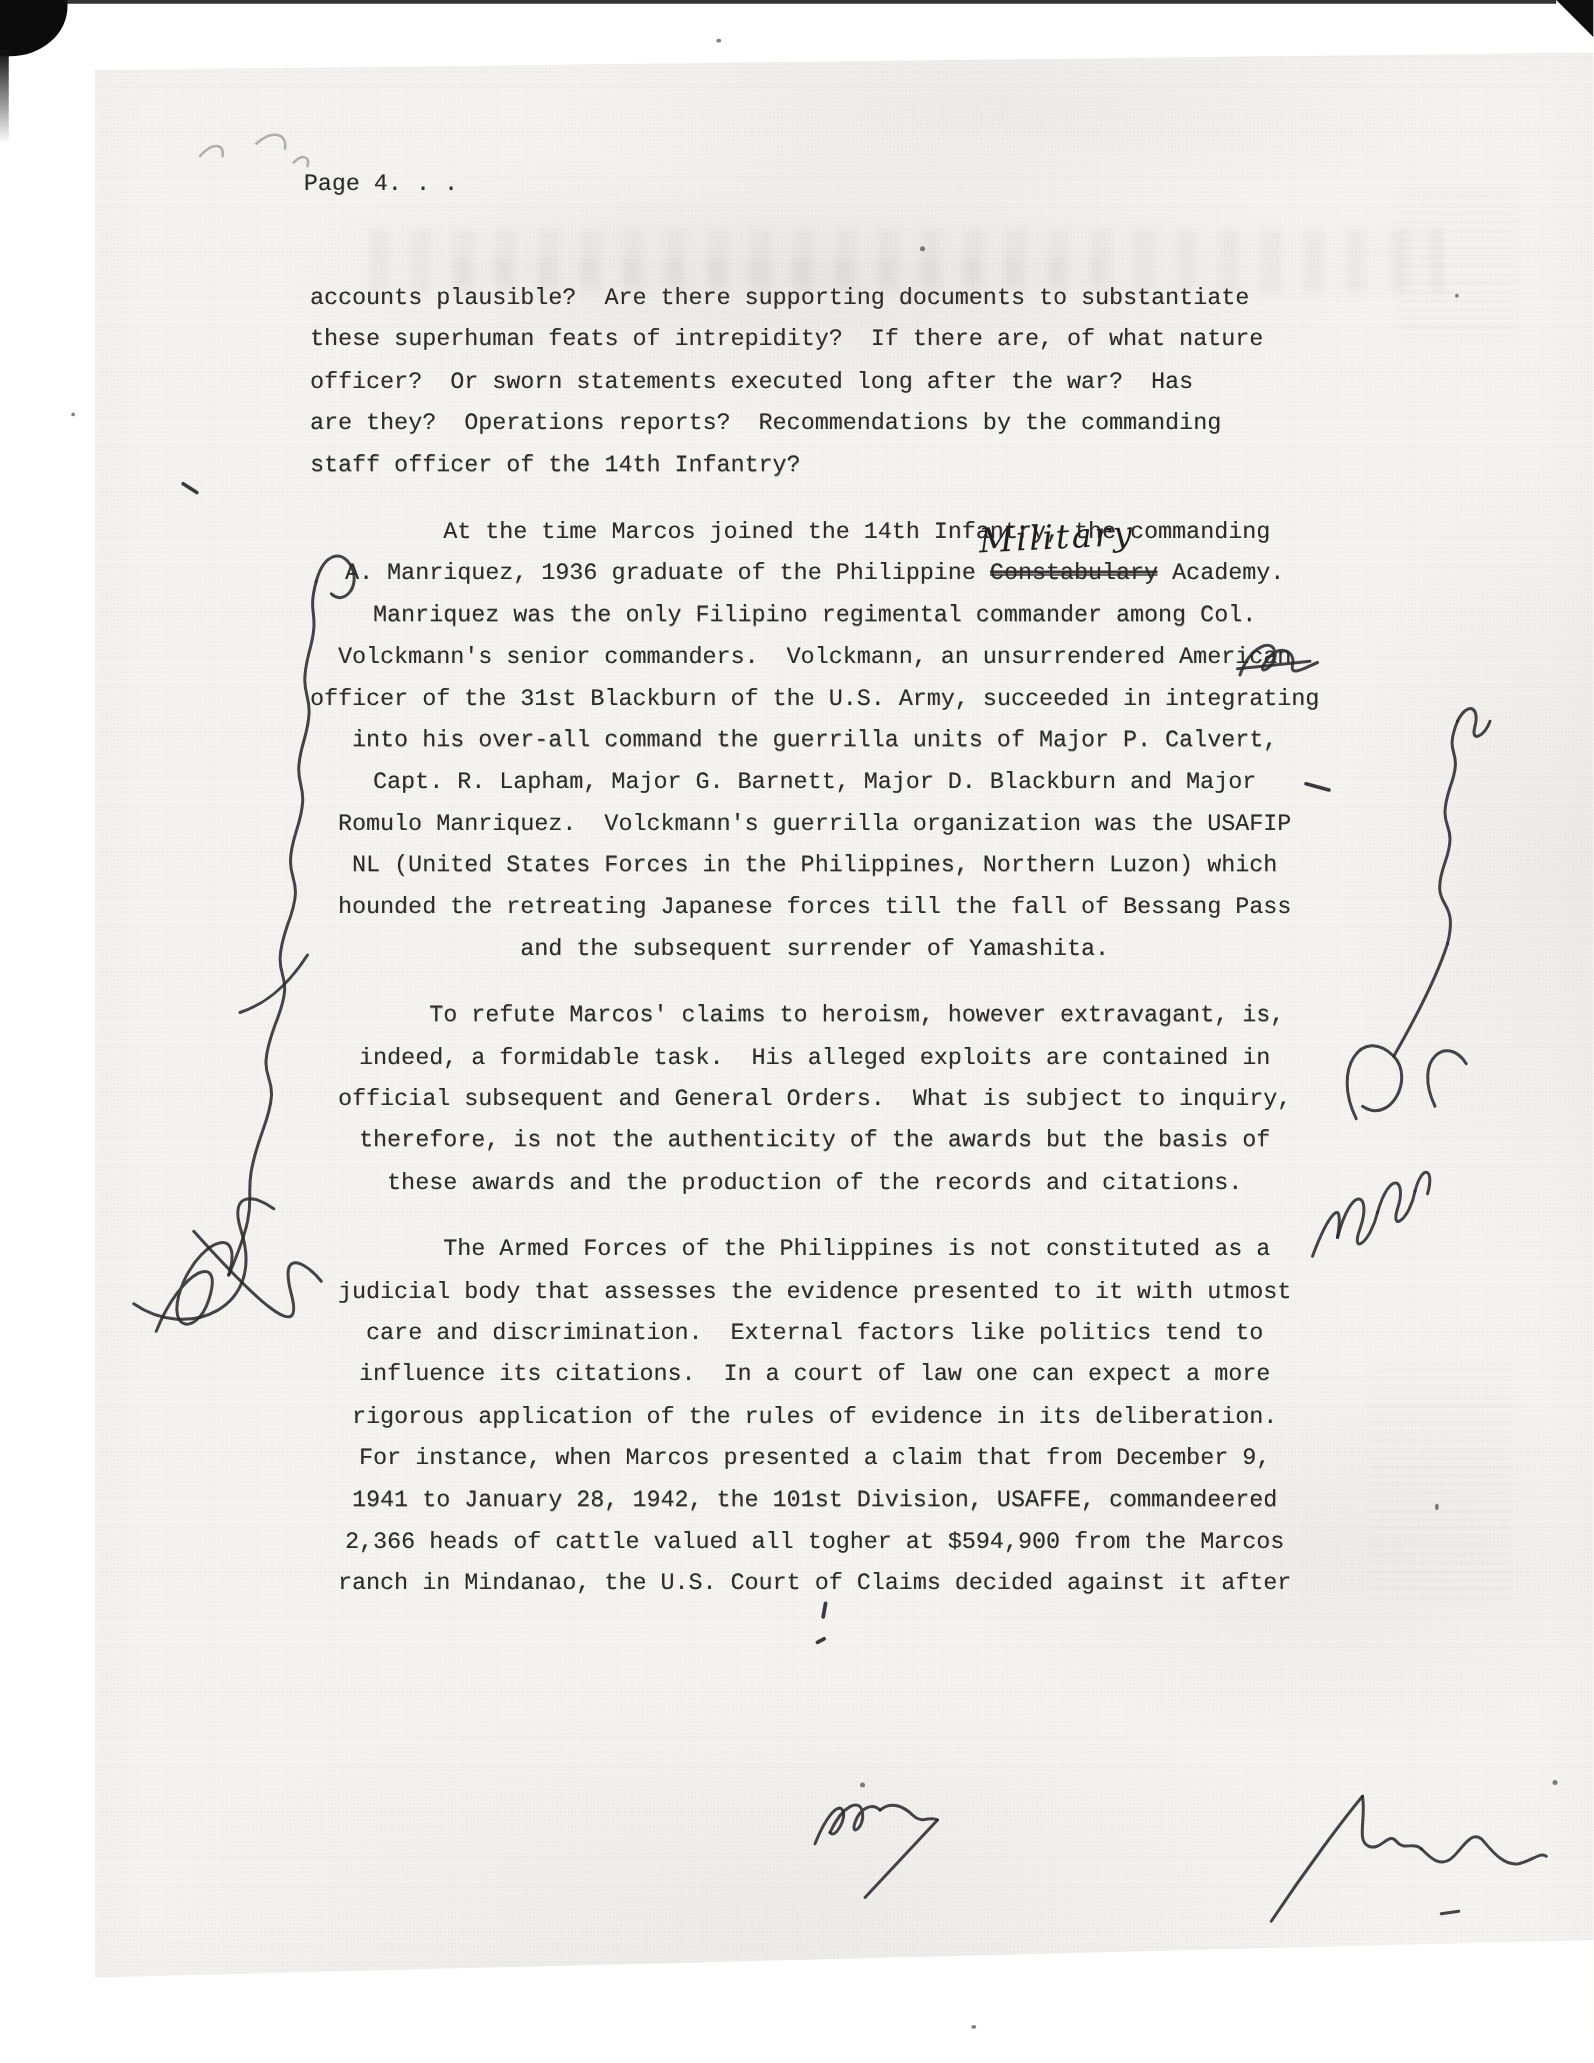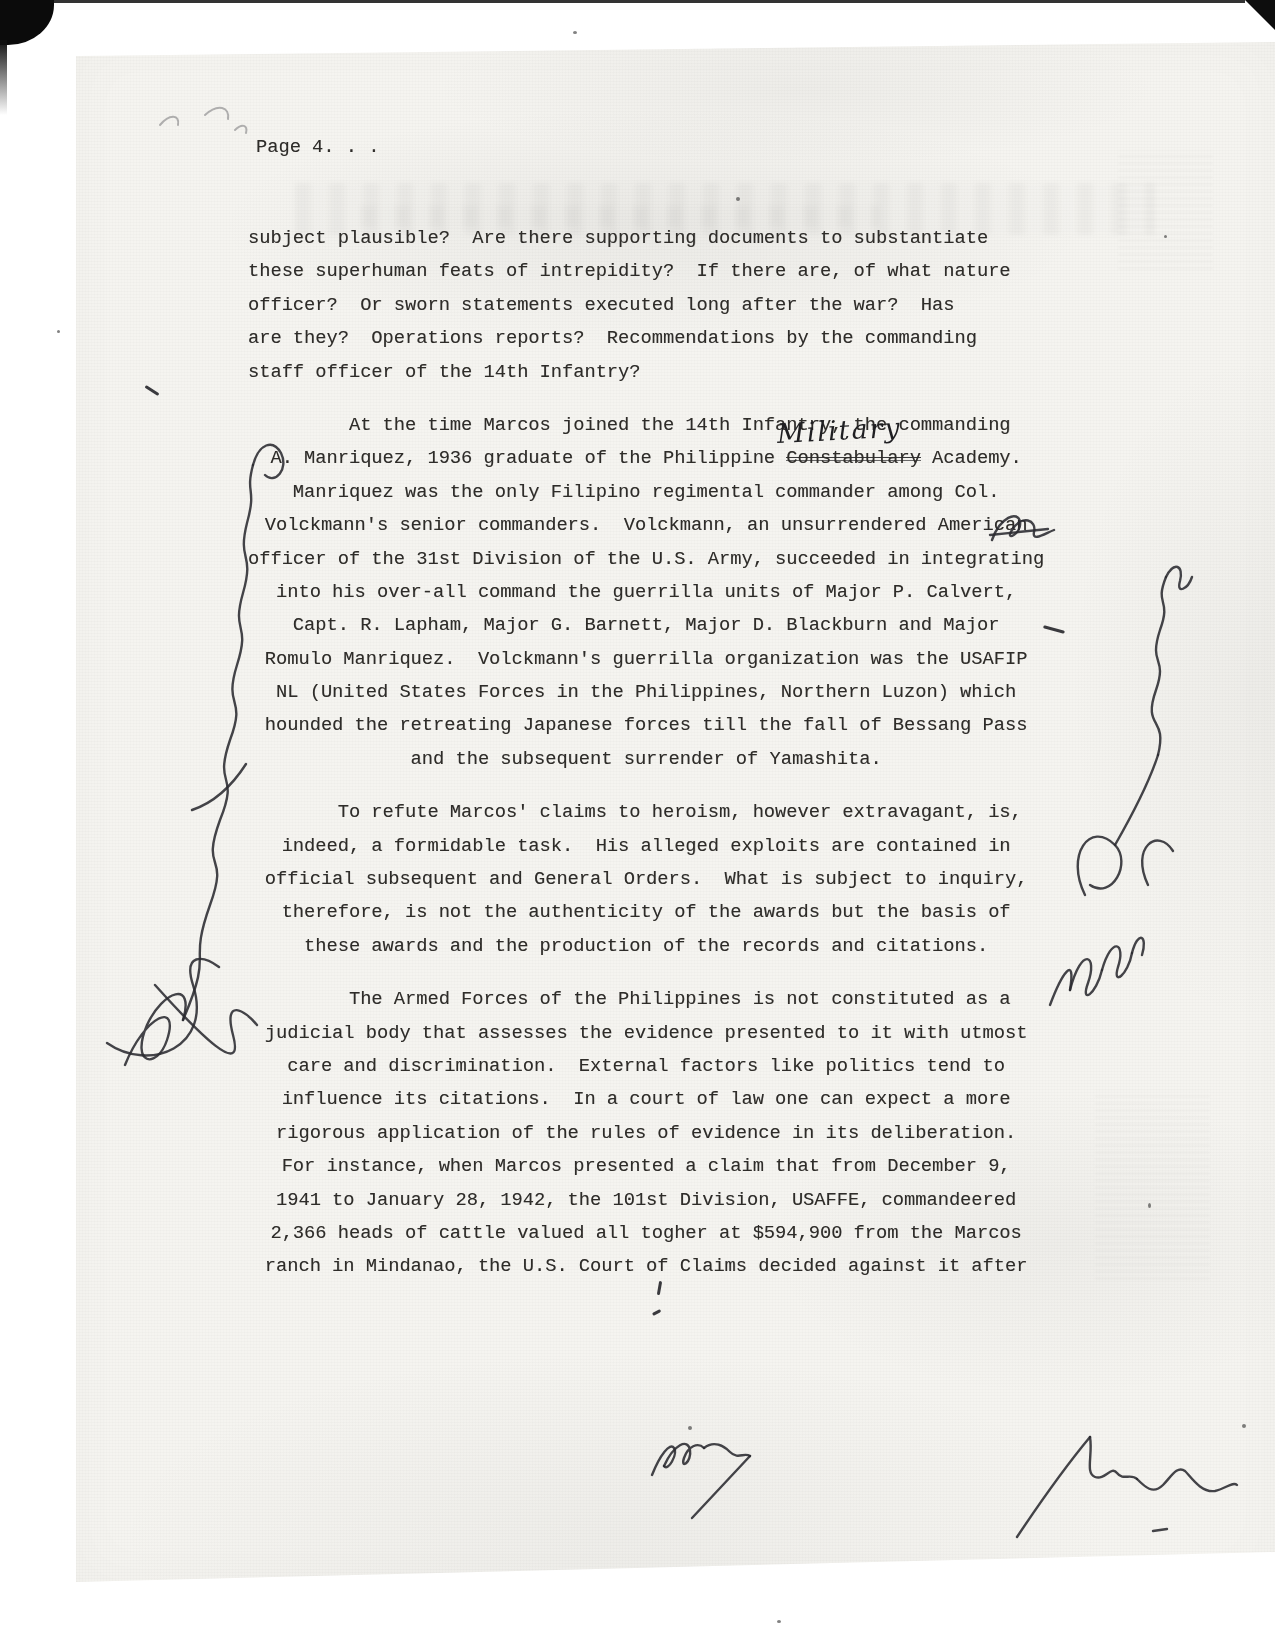--- a/index.html
+++ b/index.html
@@ -27,21 +27,21 @@
   .corner-tl { position:absolute; left:0; top:0; width:54px; height:45px;
     background:#0b0b0b; border-bottom-right-radius:46px 40px; }
   .corner-tl-sliver { position:absolute; left:0; top:40px; width:7px; height:75px;
     background:linear-gradient(to bottom, #111, rgba(17,17,17,0)); }
   .edge-top { position:absolute; left:50px; top:0; width:1195px; height:3px;
     background:rgba(15,15,15,0.85); }
   .corner-tr { position:absolute; right:0; top:0; width:30px; height:30px;
     background:#0d0d0d; clip-path:polygon(100% 0, 100% 100%, 0 0); }
   
   .page-label {
-    position:absolute; left:256px; top:136px; font-size:18.7px; color:#2e2c29;
+    position:absolute; left:243px; top:136px; font-size:18.7px; color:#2e2c29;
     white-space:pre; text-shadow:0.3px 0.3px 0 rgba(40,40,40,0.35);
   }
   .typewriter {
     position:absolute; left:248px; top:222px; color:#2e2c29; font-size:18.7px;
     text-shadow:0.3px 0.3px 0 rgba(40,40,40,0.35);
   }
   .line { white-space:pre; height:33.4px; line-height:33.4px; }
   .paragraph + .paragraph { margin-top:20px;text-align:center; }
   
   .struck {
@@ -88,32 +88,32 @@
   <div class="corner-tr"></div>
 
   <div class="ghost" style="left:295px; top:183px; width:860px; height:52px;"></div>
   <div class="ghost" style="left:360px; top:205px; width:520px; height:22px; opacity:.35;"></div>
   <div class="noise-strip" style="left:1118px; top:150px; width:95px; height:120px;"></div>
   <div class="noise-strip" style="left:1095px; top:1090px; width:115px; height:190px;"></div>
 
   <div class="page-label">Page 4. . .</div>
   <div class="typewriter" id="text-block">
       <div class="paragraph">
-        <div class="line">subject plausible?  Are there supporting documents to substantiate</div>
+        <div class="line">accounts plausible?  Are there supporting documents to substantiate</div>
         <div class="line">these superhuman feats of intrepidity?  If there are, of what nature</div>
         <div class="line">officer?  Or sworn statements executed long after the war?  Has</div>
         <div class="line">are they?  Operations reports?  Recommendations by the commanding</div>
         <div class="line">staff officer of the 14th Infantry?</div>
       </div>
       <div class="paragraph">
         <div class="line">      At the time Marcos joined the 14th Infantry, the commanding</div>
         <div class="line"><span>A. Manriquez, 1936 graduate of the Philippine </span><span class="struck">Constabulary<span class="inserted-word">Military</span></span><span> Academy.</span></div>
         <div class="line">Manriquez was the only Filipino regimental commander among Col.</div>
         <div class="line">Volckmann's senior commanders.  Volckmann, an unsurrendered American</div>
-        <div class="line">officer of the 31st Division of the U.S. Army, succeeded in integrating</div>
+        <div class="line">officer of the 31st Blackburn of the U.S. Army, succeeded in integrating</div>
         <div class="line">into his over-all command the guerrilla units of Major P. Calvert,</div>
         <div class="line">Capt. R. Lapham, Major G. Barnett, Major D. Blackburn and Major</div>
         <div class="line">Romulo Manriquez.  Volckmann's guerrilla organization was the USAFIP</div>
         <div class="line">NL (United States Forces in the Philippines, Northern Luzon) which</div>
         <div class="line">hounded the retreating Japanese forces till the fall of Bessang Pass</div>
         <div class="line">and the subsequent surrender of Yamashita.</div>
       </div>
       <div class="paragraph">
         <div class="line">      To refute Marcos' claims to heroism, however extravagant, is,</div>
         <div class="line">indeed, a formidable task.  His alleged exploits are contained in</div>

